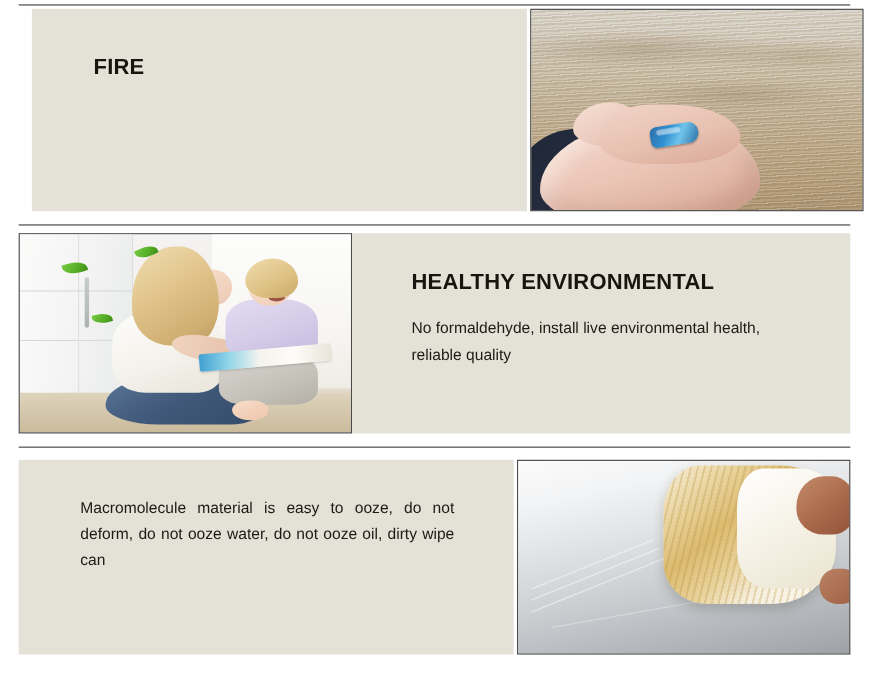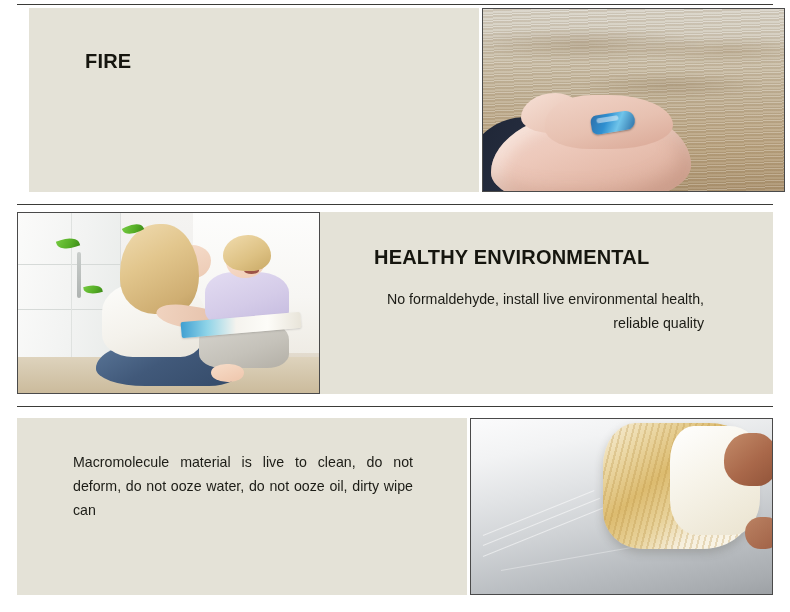--- a/index.html
+++ b/index.html
@@ -59,21 +59,21 @@
     letter-spacing: 0.2px;
   }
   .feature-desc {
     margin: 0;
     font-size: 14.2px;
     line-height: 24px;
     color: #1c1c16;
     text-align: justify;
     text-justify: inter-word;
   }
-  .feature-desc.left { text-align: right; }
+  .feature-desc.left { text-align: left; }
 
   
   .photo {
     position: absolute;
     box-sizing: border-box;
     border: 1px solid #4a4a4a;
     overflow: hidden;
     background: #cfcfcf;
   }
 
@@ -423,21 +423,21 @@
         <h2 class="feature-title">HEALTHY ENVIRONMENTAL</h2>
         <p class="feature-desc left">No formaldehyde, install live environmental health, reliable quality</p>
       </div>
     </div>
   </div>
 
   <div class="panel panel3">
 
     <div class="copy">
       <div class="copy-inner">
-        <p class="feature-desc">Macromolecule material is live to clean, do not deform, do not ooze water, do not ooze oil, dirty wipe can</p>
+        <p class="feature-desc">Macromolecule material is easy to ooze, do not deform, do not ooze water, do not ooze oil, dirty wipe can</p>
       </div>
     </div>
 
     <div class="photo photo3">
       <div class="sheet-bg"></div>
       <div class="crease c1"></div>
       <div class="crease c2"></div>
       <div class="crease c3"></div>
       <div class="crease c4"></div>
       <div class="cloth"></div>

